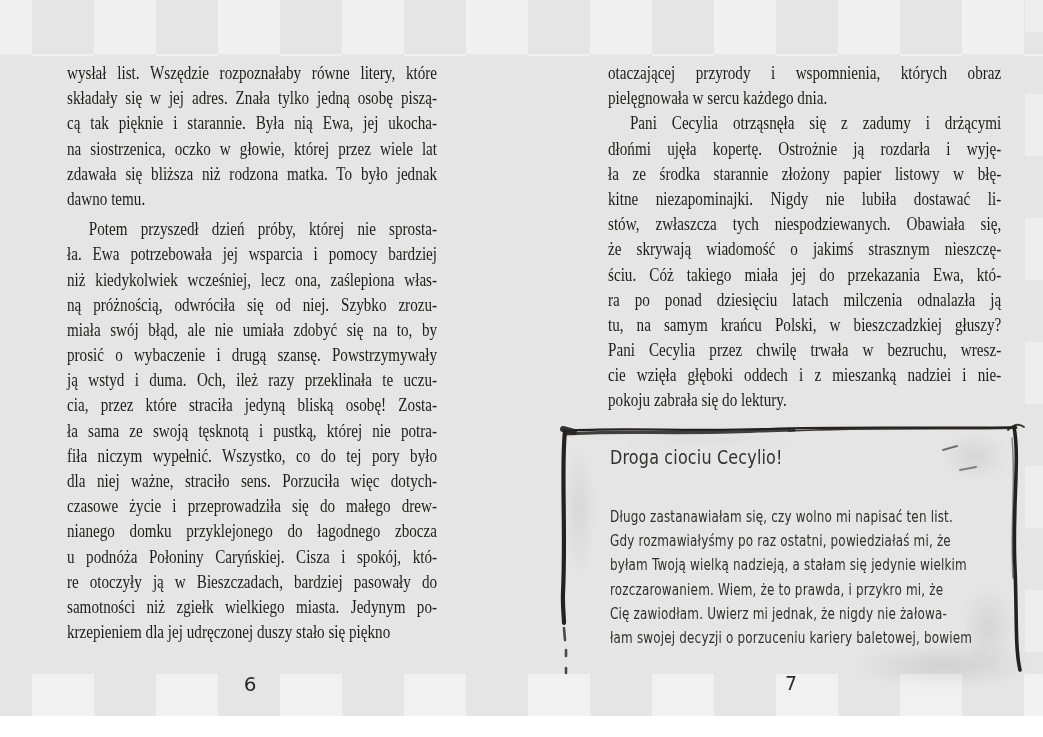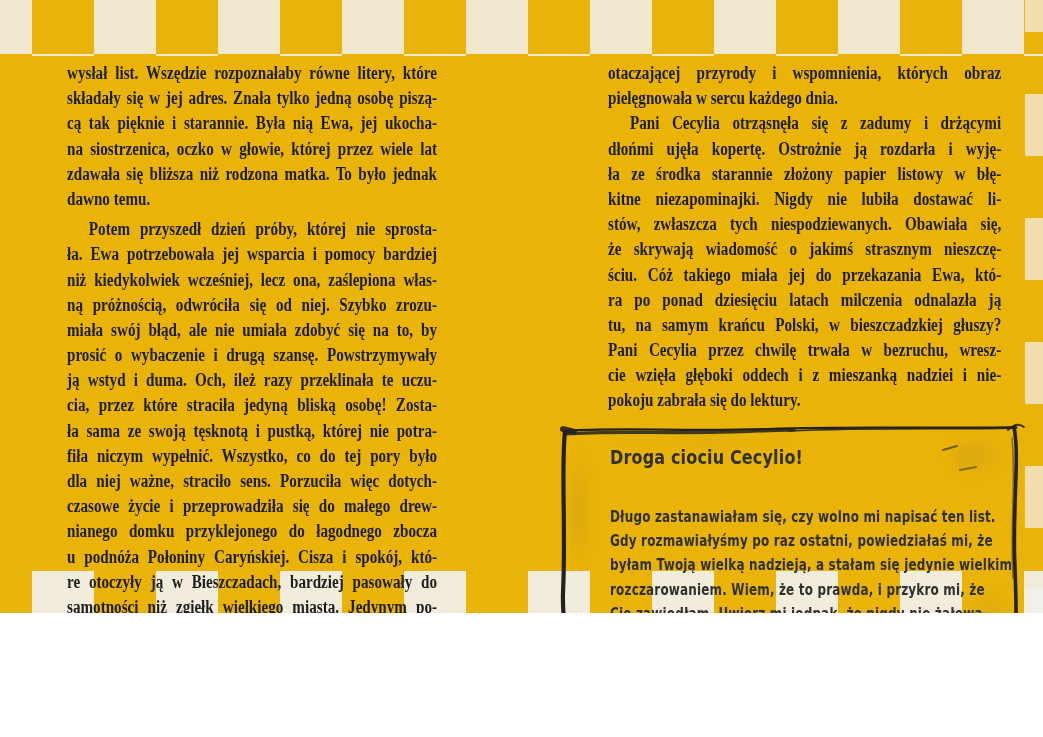--- a/index.html
+++ b/index.html
@@ -1,19 +1,18 @@
 <!DOCTYPE html>
 <html><head>
 <meta charset="utf-8">
 <style>
   html,body{margin:0;padding:0;background:#ffffff;}
   #stage{
-    position:relative;width:1043px;height:613px;background:#eab308;overflow:hidden;
+    position:relative;width:1043px;height:716px;background:#e5e5e5;overflow:hidden;
     font-family:"Liberation Serif","DejaVu Serif",serif;
-    font-weight:bold;
   }
   
   .checker{
     position:absolute;
     background-image:conic-gradient(#f2f2f2 0 25%, rgba(255,255,255,0) 0 50%, #f2f2f2 0 75%, rgba(255,255,255,0) 0);
     background-size:124px 124px;
     pointer-events:none;
   }
   .band-top{top:0;left:0;right:0;height:56px;background-position:-30px -70px;opacity:.85;}
   .band-bottom{left:0;right:0;bottom:0;height:42px;background-position:-30px -4px;opacity:.9;}

